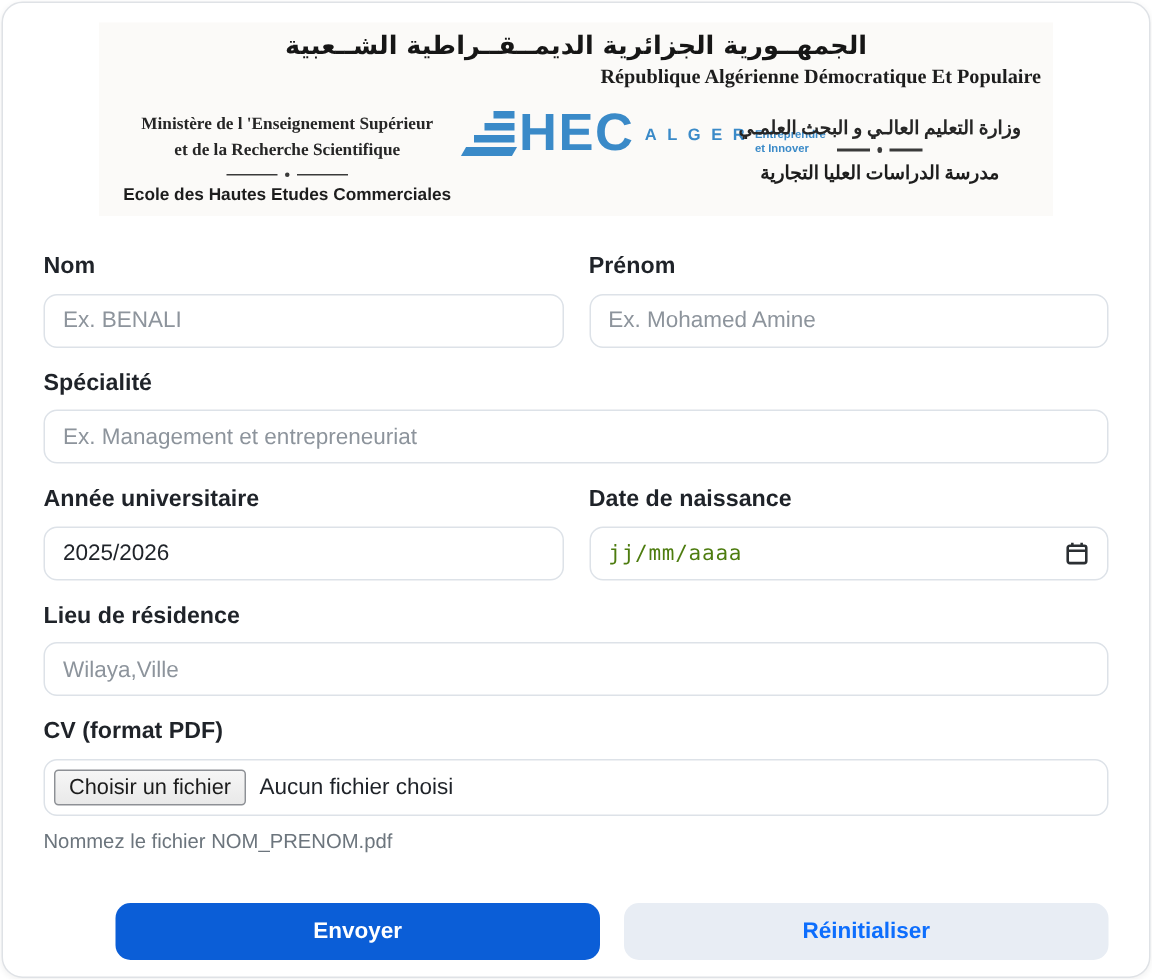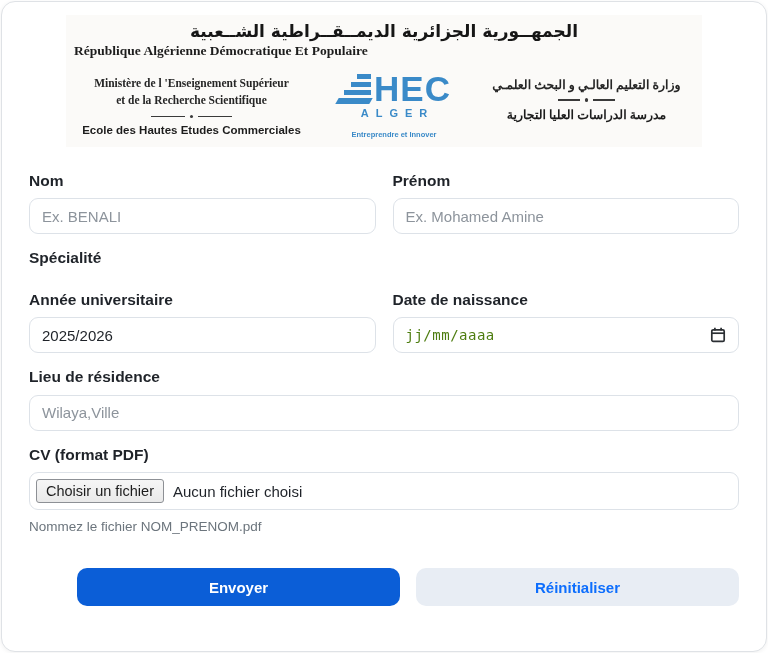--- a/index.html
+++ b/index.html
@@ -12,33 +12,33 @@
   
   .letterhead{
     width:636px;margin:13px auto 0 auto;background:#fbfaf8;
     padding:6px 8px 8px 8px;box-sizing:border-box;color:#222;
   }
   .lh-title-ar{
     text-align:center;font-family:"DejaVu Sans",sans-serif;direction:rtl;
     font-size:17px;font-weight:700;color:#161616;letter-spacing:.5px;
   }
   .lh-title-fr{
-    text-align:left;font-family:"Liberation Serif",serif;
+    text-align:right;font-family:"Liberation Serif",serif;
     font-size:13.5px;font-weight:700;color:#1d1d1d;margin-top:2px;
   }
   .lh-row{display:flex;align-items:flex-start;justify-content:space-between;margin-top:12px;}
   .lh-left{width:235px;text-align:center;padding-top:4px;}
   .lh-left .min1,.lh-left .min2{
     font-family:"Liberation Serif",serif;font-weight:700;font-size:11.5px;color:#262626;line-height:1.5;
   }
   .lh-school-fr{font-weight:700;font-size:11.5px;color:#1d1d1d;margin-top:6px;}
   .ornament{display:flex;align-items:center;justify-content:center;gap:5px;margin:5px auto 0 auto;}
   .ornament .line{width:34px;height:1.5px;background:#3a3a3a;}
   .ornament .dot{width:3.5px;height:3.5px;border-radius:50%;background:#3a3a3a;}
-  .lh-center{width:170px;display:flex;flex-direction:column;align-items:center;padding-top:2px;}
+  .lh-center{width:170px;display:flex;align-items:center;padding-top:2px;}
   .logo-row{display:flex;align-items:center;}
   .logo-bars{display:flex;flex-direction:column;align-items:flex-end;gap:3px;margin-right:3px;}
   .logo-bars .b1{width:14px;height:5px;}
   .logo-bars .b2{width:20px;height:5px;}
   .logo-bars .b3{width:27px;height:5px;}
   .logo-bars .b4{width:34px;height:6px;transform:skewX(-30deg);}
   .logo-hec{font-size:35px;font-weight:700;letter-spacing:1px;line-height:.9;}
   .logo-alger{font-size:11px;font-weight:700;letter-spacing:7px;margin-top:2px;text-indent:7px;}
   .logo-tagline{font-size:7.5px;font-weight:700;margin-top:11px;}
   .lh-right{width:215px;text-align:center;padding-top:6px;direction:rtl;font-family:Liberation Serif, serif;}
@@ -142,20 +142,21 @@
         <label class="field-label">Nom</label>
         <input type="text" class="text-input" placeholder="Ex. BENALI" style="">
       </div>
       <div class="col">
         <label class="field-label">Prénom</label>
         <input type="text" class="text-input" placeholder="Ex. Mohamed Amine" style="">
       </div>
     </div>
 
     <label class="field-label">Spécialité</label>
+    <input type="text" class="text-input" placeholder="Ex. Management et entrepreneuriat" style="">
 
     <div class="two-col">
       <div class="col">
         <label class="field-label">Année universitaire</label>
         <input type="text" class="text-input" value="2025/2026" style="">
       </div>
       <div class="col">
         <label class="field-label">Date de naissance</label>
         <div class="date-input">
           <span class="date-text">jj/mm/aaaa</span>

